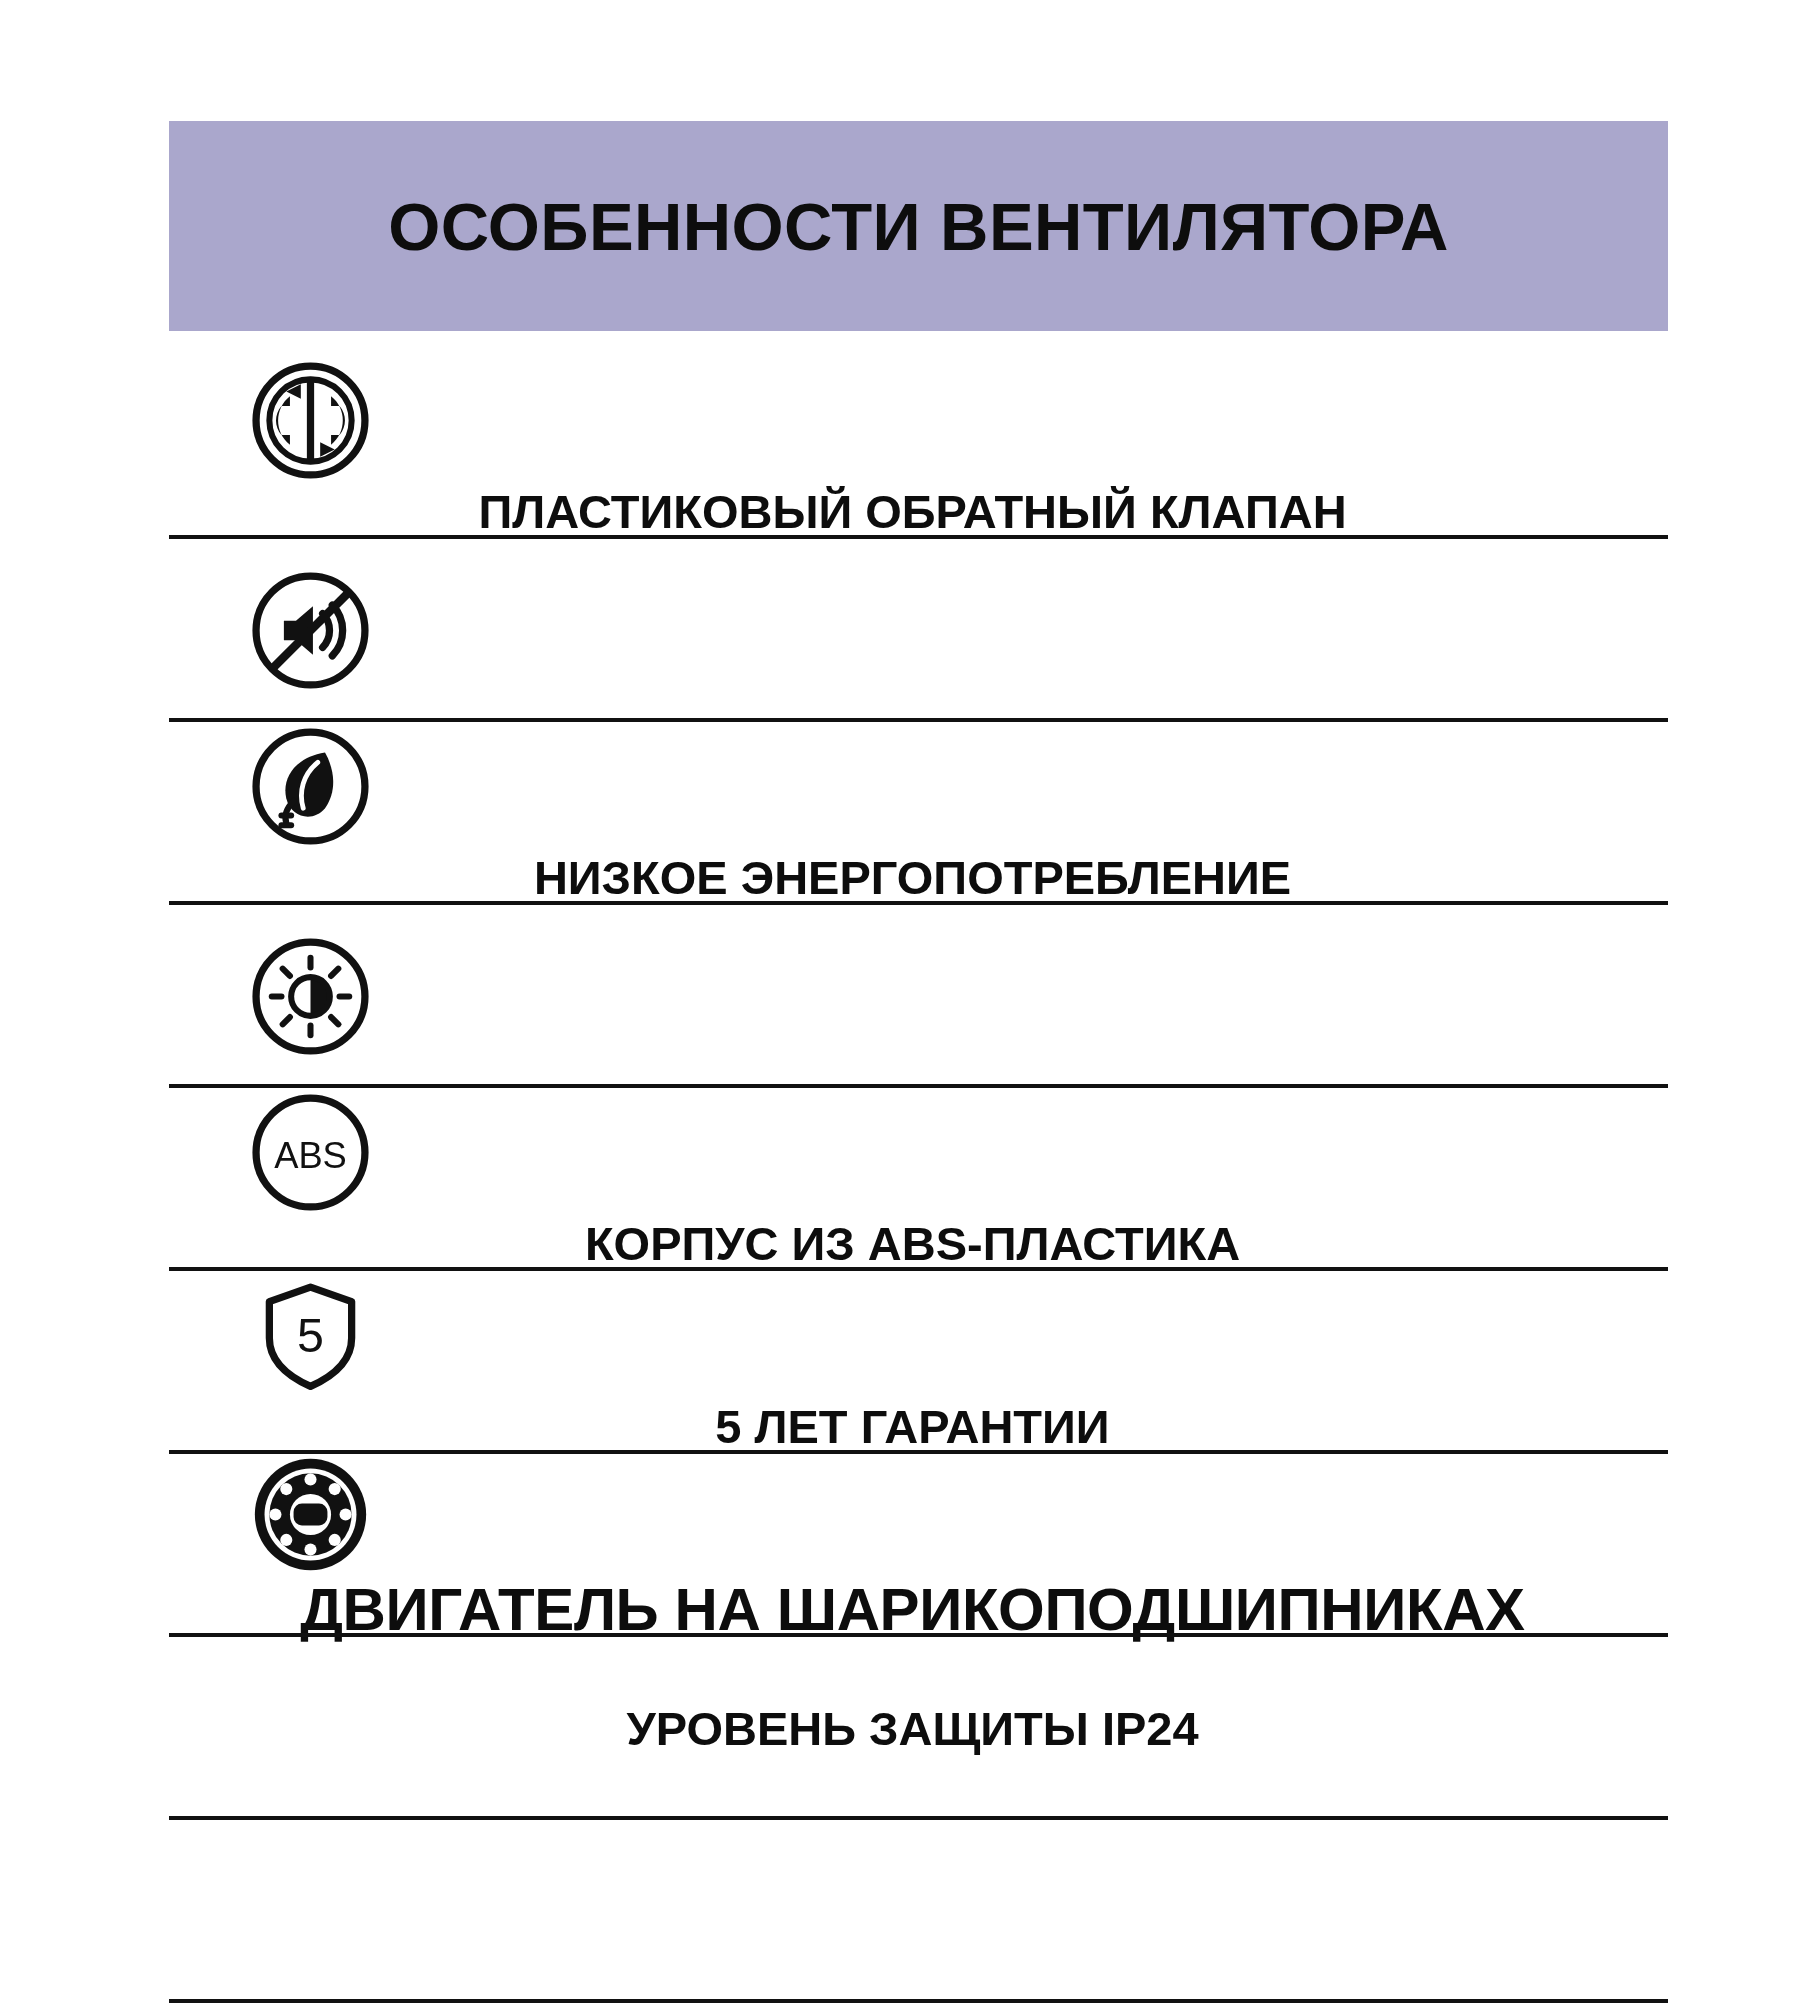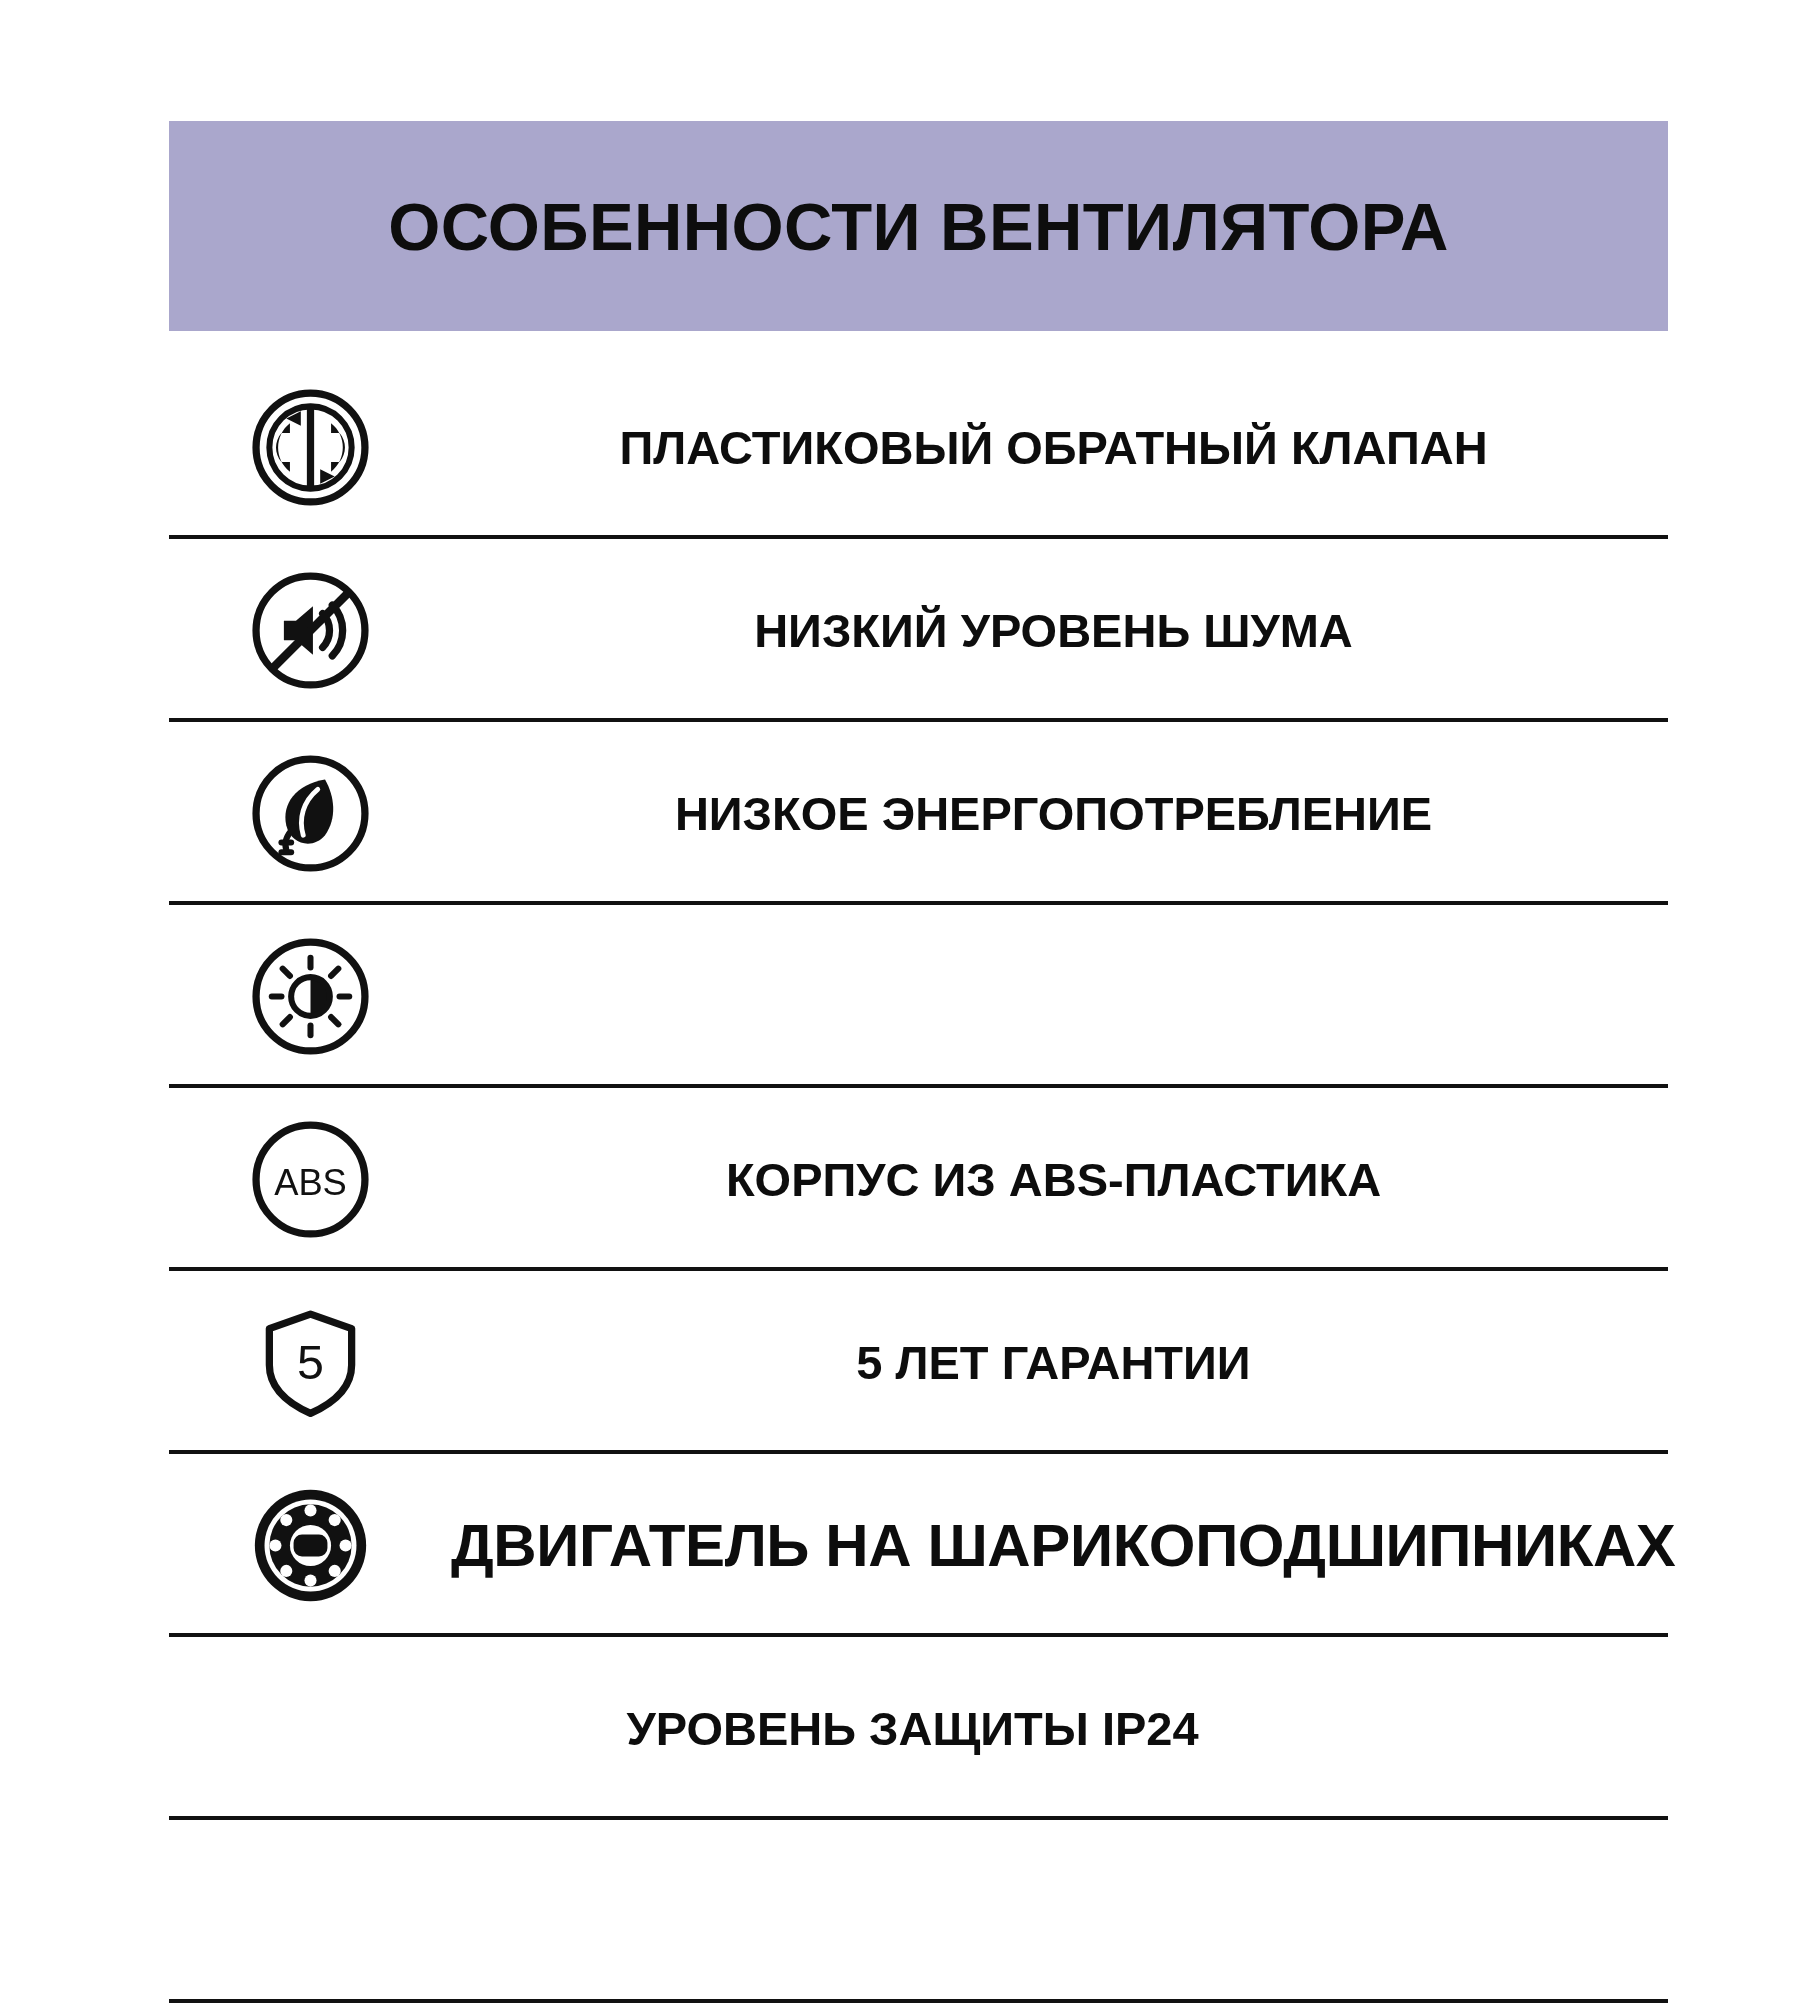--- a/index.html
+++ b/index.html
@@ -47,20 +47,21 @@
   .rows {
     margin-top: 25px;
     width: 1499px;
   }
   .row {
     position: relative;
     width: 1499px;
     height: 183px;
     display: flex;
     box-sizing: border-box;
+    flex-direction: column;
   }
   .row::after {
     content: "";
     position: absolute;
     left: 0;
     right: 0;
     bottom: 0;
     height: 4.4px;
     background: #111111;
   }
@@ -131,23 +132,20 @@
         <div class="icon-cell">
           <span>
             <svg width="121" height="121" viewBox="0 0 100 100">
               <circle cx="50" cy="50" r="45" fill="none" stroke="#111" stroke-width="6"></circle>
               <path d="M28 42 L38 42 L52 30 L52 70 L38 58 L28 58 Z" fill="#111"></path>
               <path d="M60 36 a20 20 0 0 1 0 28" fill="none" stroke="#111" stroke-width="6" stroke-linecap="round"></path>
               <path d="M68 29 a30 30 0 0 1 0 42" fill="none" stroke="#111" stroke-width="6" stroke-linecap="round"></path>
               <line x1="20" y1="80" x2="80" y2="20" stroke="#111" stroke-width="7" stroke-linecap="round"></line>
             </svg>
           </span>
-        </div>
-        <div class="label-cell">
-          <div class="label-text">НИЗКИЙ УРОВЕНЬ ШУМА</div>
         </div>
       </div>
 
       <div class="row">
         <div class="icon-cell">
           <span>
             <svg width="121" height="121" viewBox="0 0 100 100">
               <circle cx="50" cy="50" r="45" fill="none" stroke="#111" stroke-width="6"></circle>
               <path d="M62 22 C38 26 26 42 30 60 C34 76 52 80 62 68 C72 54 70 36 62 22 Z" fill="#111"></path>
               <path d="M56 30 C44 40 40 54 44 68" fill="none" stroke="#fff" stroke-width="4" stroke-linecap="round"></path>

